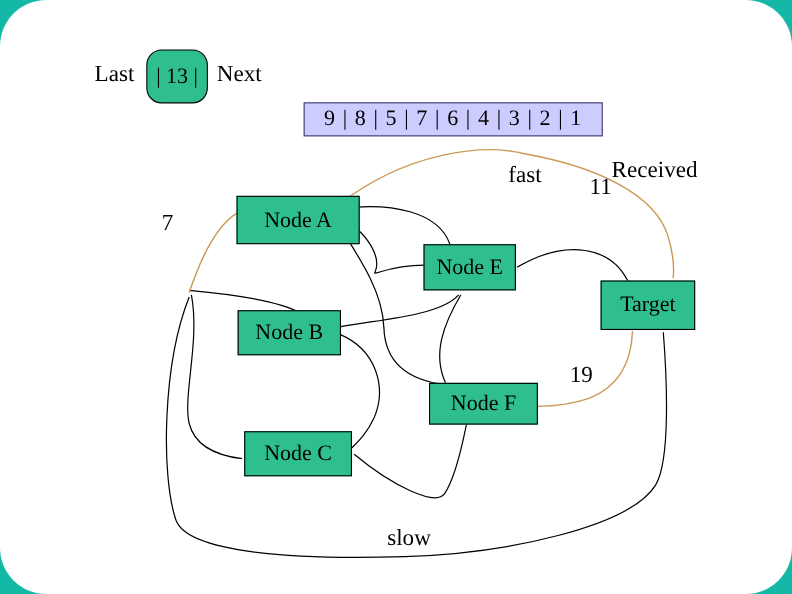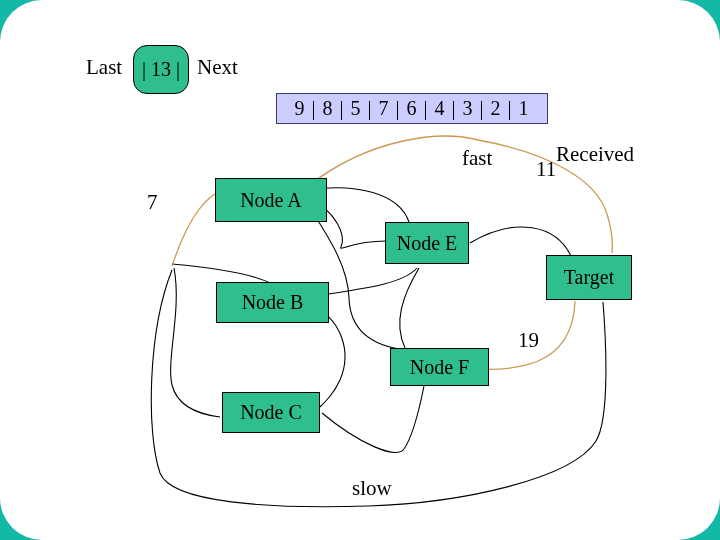--- a/index.html
+++ b/index.html
@@ -52,16 +52,16 @@
 
   <span class="lbl" style="left:462px;top:147px;">fast</span>
   <span class="lbl" style="left:536px;top:158px;">11</span>
   <span class="lbl" style="left:147px;top:191px;">7</span>
   <span class="lbl" style="left:518px;top:329px;">19</span>
   <span class="lbl" style="left:352px;top:477px;">slow</span>
 
   <div class="node" style="left:215px;top:178px;width:112px;height:44px;">Node A</div>
   <div class="node" style="left:546px;top:255px;width:86px;height:45px;">Target</div>
   <div class="node" style="left:385px;top:222px;width:84px;height:42px;">Node E</div>
-  <div class="node" style="left:216px;top:282px;width:113px;height:41px;">Node B</div>
+  <div class="node" style="left:216px;top:282px;width:94px;height:41px;">Node B</div>
   <div class="node" style="left:390px;top:348px;width:99px;height:38px;">Node F</div>
   <div class="node" style="left:222px;top:392px;width:98px;height:41px;">Node C</div>
 </div>
 
 </body></html>

